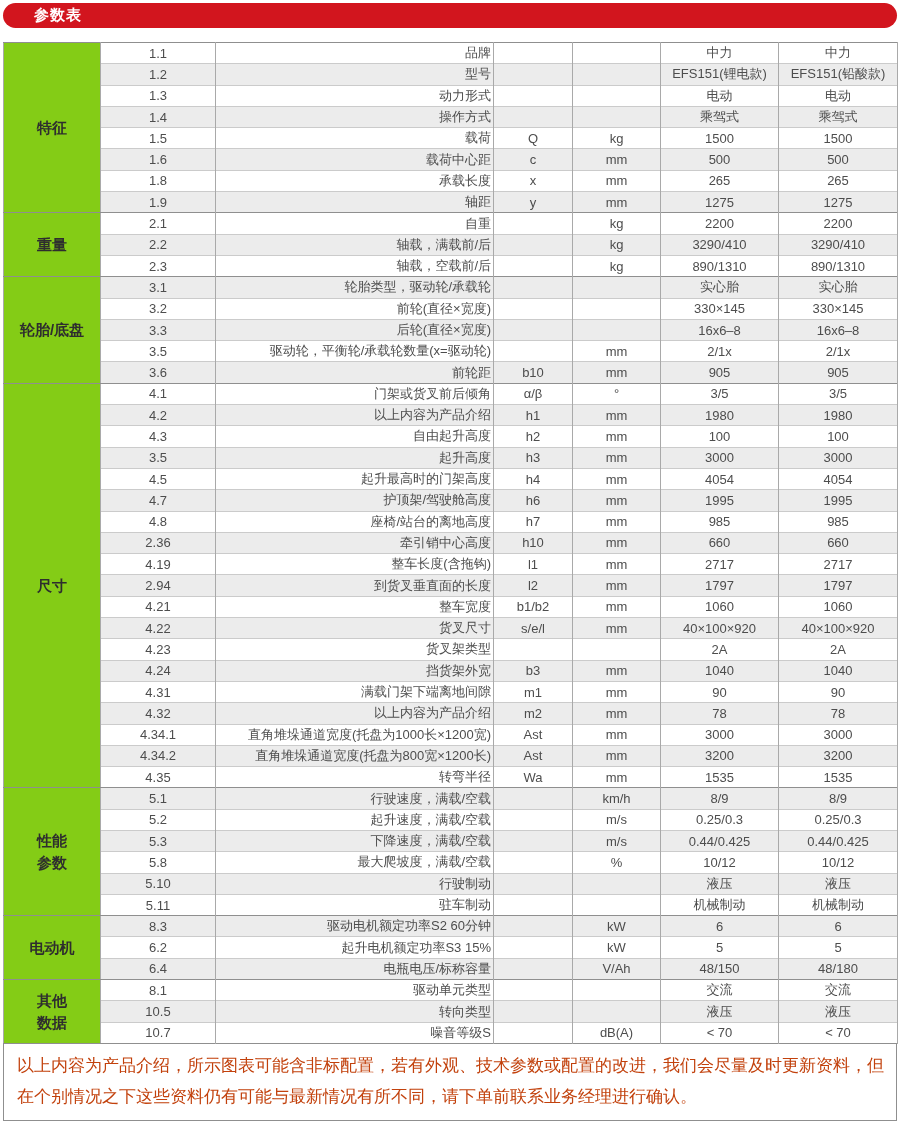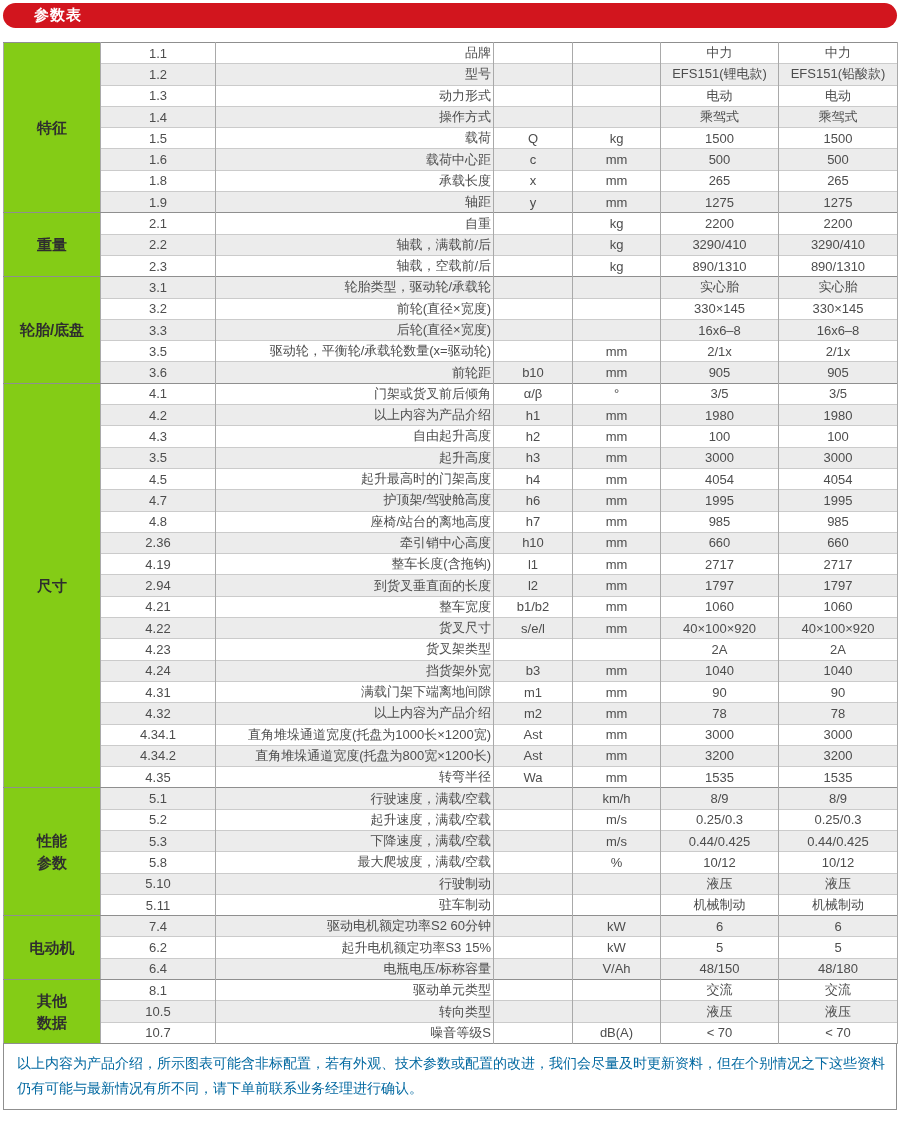--- a/index.html
+++ b/index.html
@@ -56,22 +56,22 @@
     border-bottom: 1px solid #8f8f8f;
   }
   tr.stripe td:not(.cat) { background: #ececec; }
 
   
   .footer-note {
     width: 894px;
     border: 1px solid #8f8f8f;
     border-top: none;
     padding: 7px 4px 8px 13px;
-    font-size: 14px;
-    color: #0369a1;
+    font-size: 17px;
+    color: #c2410c;
     line-height: 1.8;
   }
 </style>
 </head>
 <body>
 
 <div class="page">
 
   <div class="title-bar">
     <span class="title-text">参数表</span>
@@ -417,21 +417,21 @@
         <tr class="">
           <td class="cell-no">5.11</td>
           <td class="cell-desc">驻车制动</td>
           <td class="cell-symbol"></td>
           <td class="cell-unit"></td>
           <td class="cell-value-1">机械制动</td>
           <td class="cell-value-2">机械制动</td>
         </tr>
         <tr class="stripe section-start">
           <td class="cat" rowspan="3">电动机</td>
-          <td class="cell-no">7.4</td>
+          <td class="cell-no">8.3</td>
           <td class="cell-desc">驱动电机额定功率S2 60分钟</td>
           <td class="cell-symbol"></td>
           <td class="cell-unit">kW</td>
           <td class="cell-value-1">6</td>
           <td class="cell-value-2">6</td>
         </tr>
         <tr class="">
           <td class="cell-no">6.2</td>
           <td class="cell-desc">起升电机额定功率S3 15%</td>
           <td class="cell-symbol"></td>

